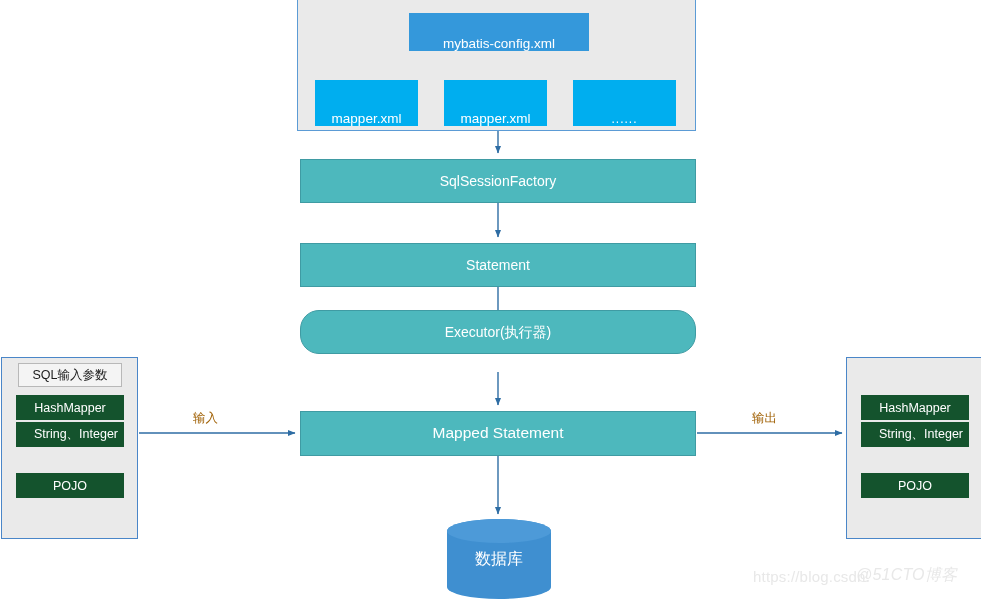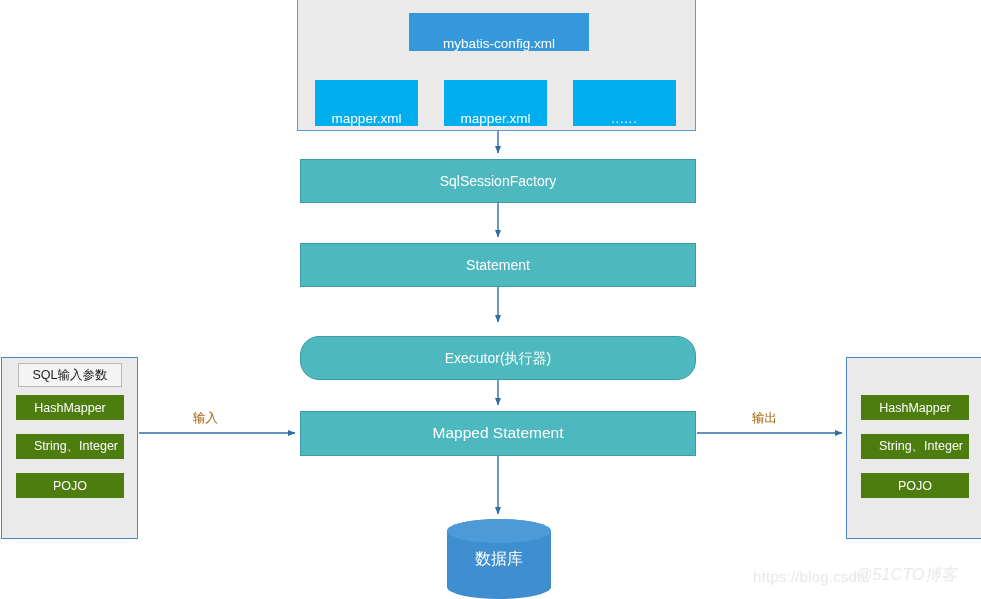--- a/index.html
+++ b/index.html
@@ -81,21 +81,21 @@
     left: 300px;
     width: 396px;
     height: 44px;
     background: #4db8bd;
     border: 1px solid #3f9ba3;
     color: #ffffff;
     font-size: 14px;
   }
   #sqlsessionfactory-box { top: 159px; }
   #sqlsession-box        { top: 243px; }
-  #executor-box          { top: 336px; border-radius: 19px; }
+  #executor-box          { top: 310px; border-radius: 19px; }
   #mapped-statement-box  {
     top: 411px;
     height: 45px;
     font-size: 15.5px;
   }
 
   
   .side-panel {
     position: absolute;
     box-sizing: border-box;
@@ -124,30 +124,30 @@
     color: #1a1a1a;
     white-space: nowrap;
   }
 
   .panel-item {
     position: absolute;
     left: 14px;
     width: 108px;
     height: 25px;
     box-sizing: border-box;
-    background: #4d7c0f;
+    background: #14532d;
     display: flex;
     align-items: center;
     justify-content: center;
     color: #ffffff;
     font-size: 12.5px;
     white-space: nowrap;
   }
   .panel-item.p0 { top: 37px; }
-  .panel-item.p1 { top: 76px; padding-left: 12px; }
+  .panel-item.p1 { top: 64px; padding-left: 12px; }
   .panel-item.p2 { top: 115px; }
 
   
   #database-node {
     position: absolute;
     left: 447px;
     top: 519px;
     width: 104px;
     height: 80px;
   }

